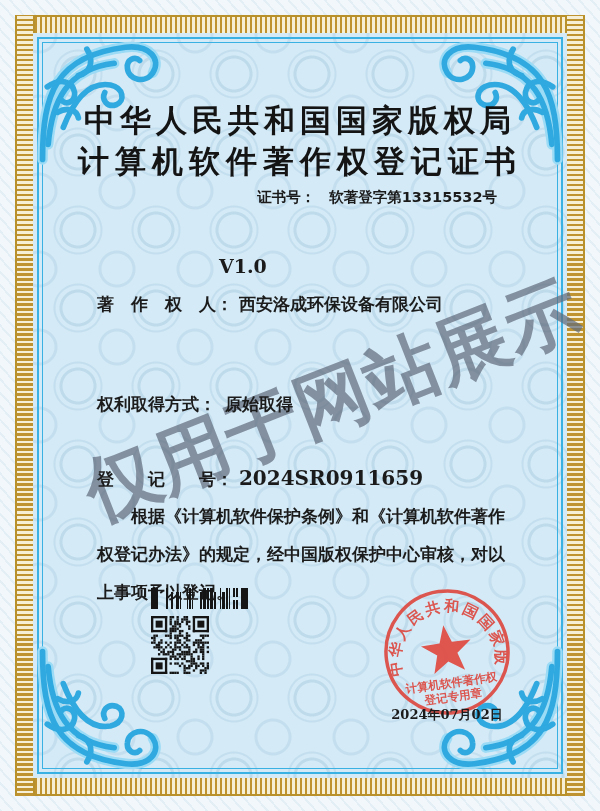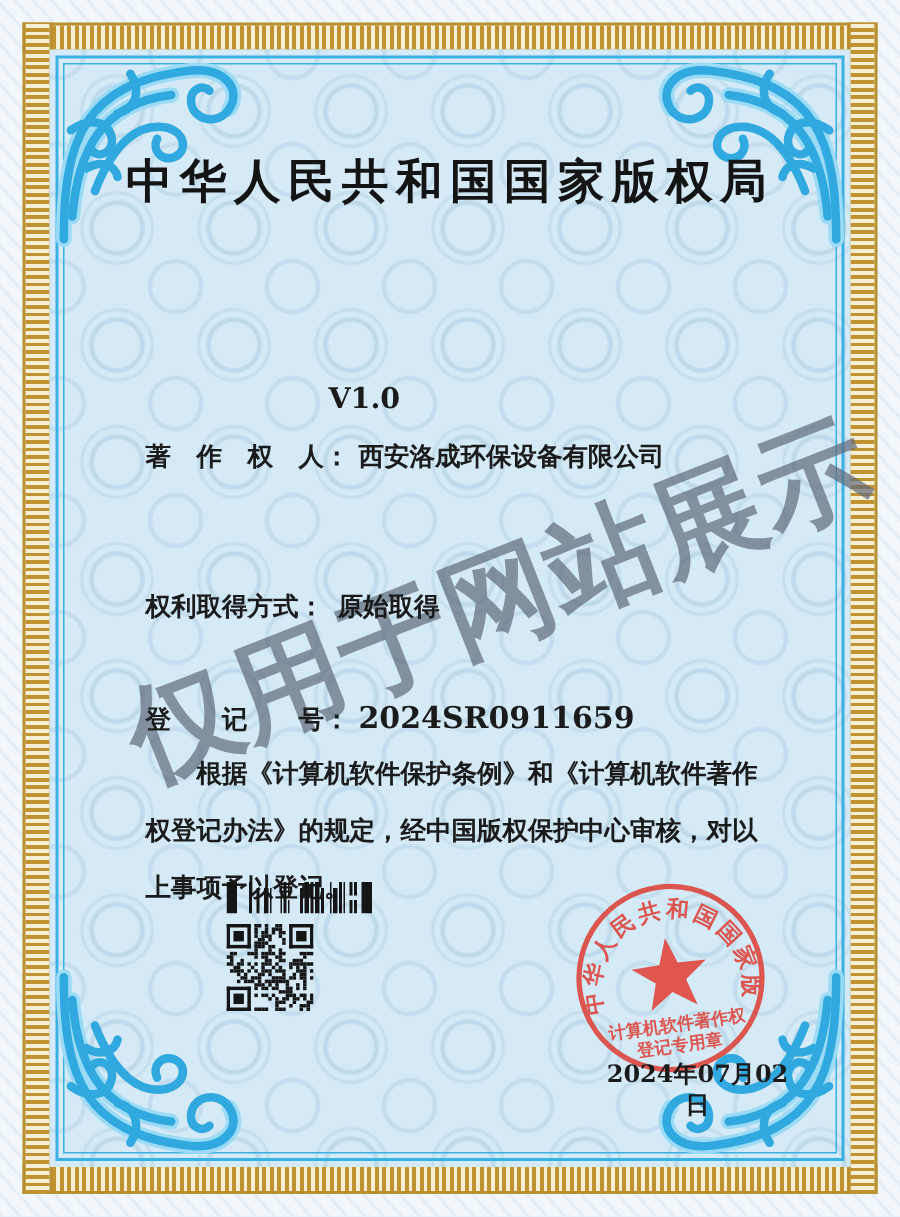--- a/index.html
+++ b/index.html
@@ -64,22 +64,22 @@
   .row { position:absolute; left:64px; font-size:17px; font-weight:bold; white-space:nowrap; }
   .row .lbl { display:inline-block; min-width:122px; }
   .row .val { margin-left:0px; }
   .mono-serif { font-family:"DejaVu Serif","Liberation Serif",serif; font-size:20px;margin-top:33px; }
   .para { position:absolute; left:64px; right:62px; top:464px; font-size:17px; font-weight:bold;
           line-height:38px; text-indent:2em; text-align:justify; }
   .barcode { position:absolute; left:118px; top:555px; }
   .qrcode  { position:absolute; left:118px; top:583px; }
   .seal { position:absolute; left:349px; top:554px; width:130px; height:130px;
           transform:rotate(-8deg); opacity:.93; }
-  .datebox { position:absolute; left:364px; top:673px; width:136px; text-align:center;
-             font-size:16px; font-weight:bold; font-family:"DejaVu Serif","Liberation Serif",serif; }
+  .datebox { position:absolute; left:346px; top:673px; width:136px; text-align:center;
+             font-size:13px; font-weight:bold; font-family:"DejaVu Serif","Liberation Serif",serif; }
 </style>
 </head>
 <body>
 
 <div class="page">
 
   <div class="gold h top"></div>
   <div class="gold h bottom"></div>
   <div class="gold v left"></div>
   <div class="gold v right"></div>
@@ -141,21 +141,25 @@
         <path d="M13,55 C27,45 40,49 42,61 C43,71 32,76 27,68"></path>
         <path d="M55,15 C63,27 59,40 46,43"></path>
         <path d="M24,82 C34,76 44,79 46,88"></path>
       </g>
     </svg>
 
     <div class="watermark">仅用于网站展示</div>
 
     <div class="content">
       <div class="title t1">中华人民共和国国家版权局</div>
-
+      <div class="title t2">计算机软件著作权登记证书</div>
+
+      <div class="certno">
+        <span>证书号：</span><span class="gap"></span><span>软著登字第13315532号</span>
+      </div>
 
       <div class="row" style="top:222px; left:186px; font-family:'DejaVu Serif','Liberation Serif',serif; font-size:19px;">V1.0</div>
 
       <div class="row" style="top:360px">
         <span class="lbl">权利取得方式：</span>
         <span class="val">原始取得</span>
       </div>
 
       <div class="row" style="top:260px">
         <span class="lbl">著　作　权　人：</span>

